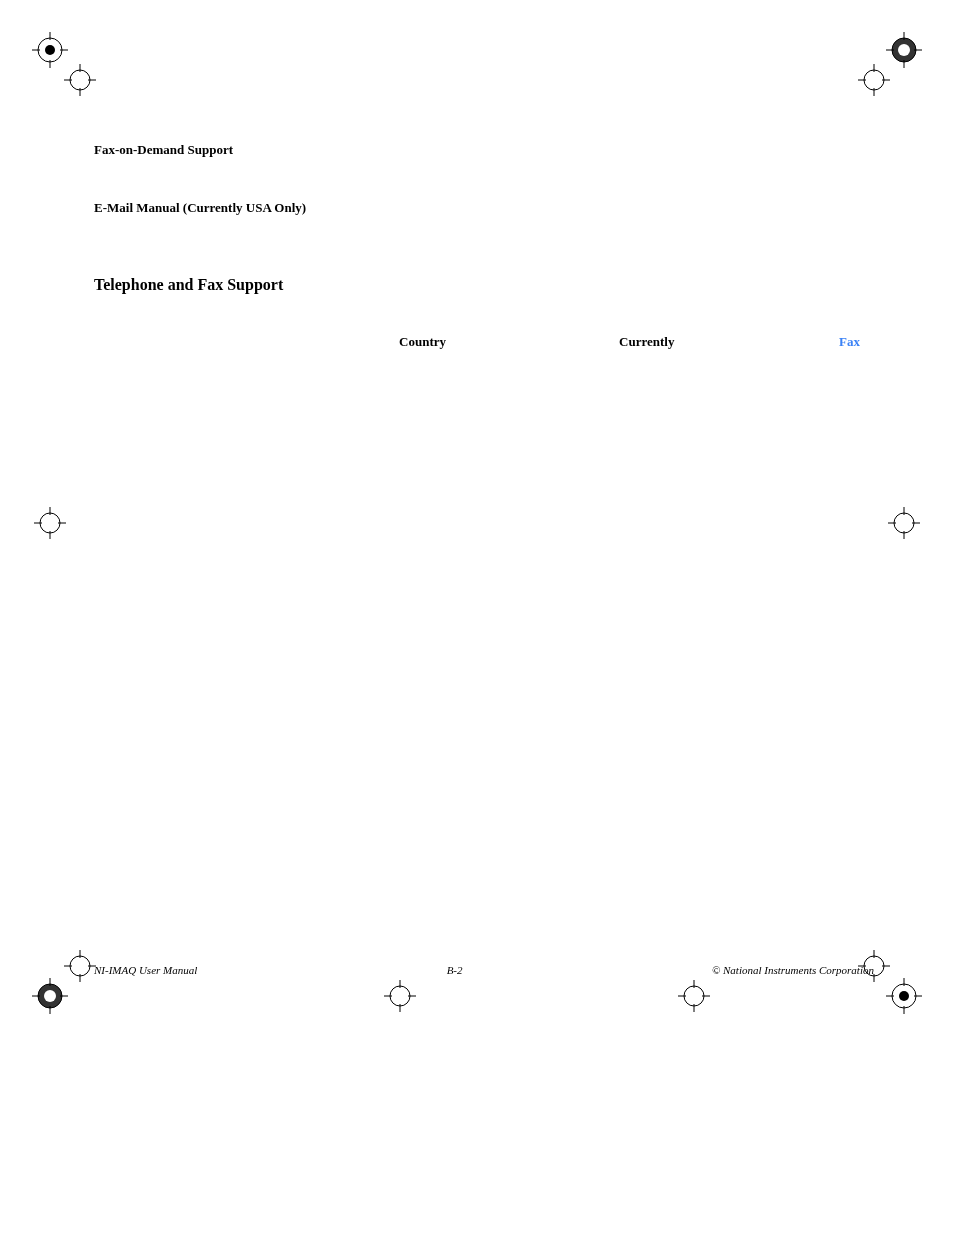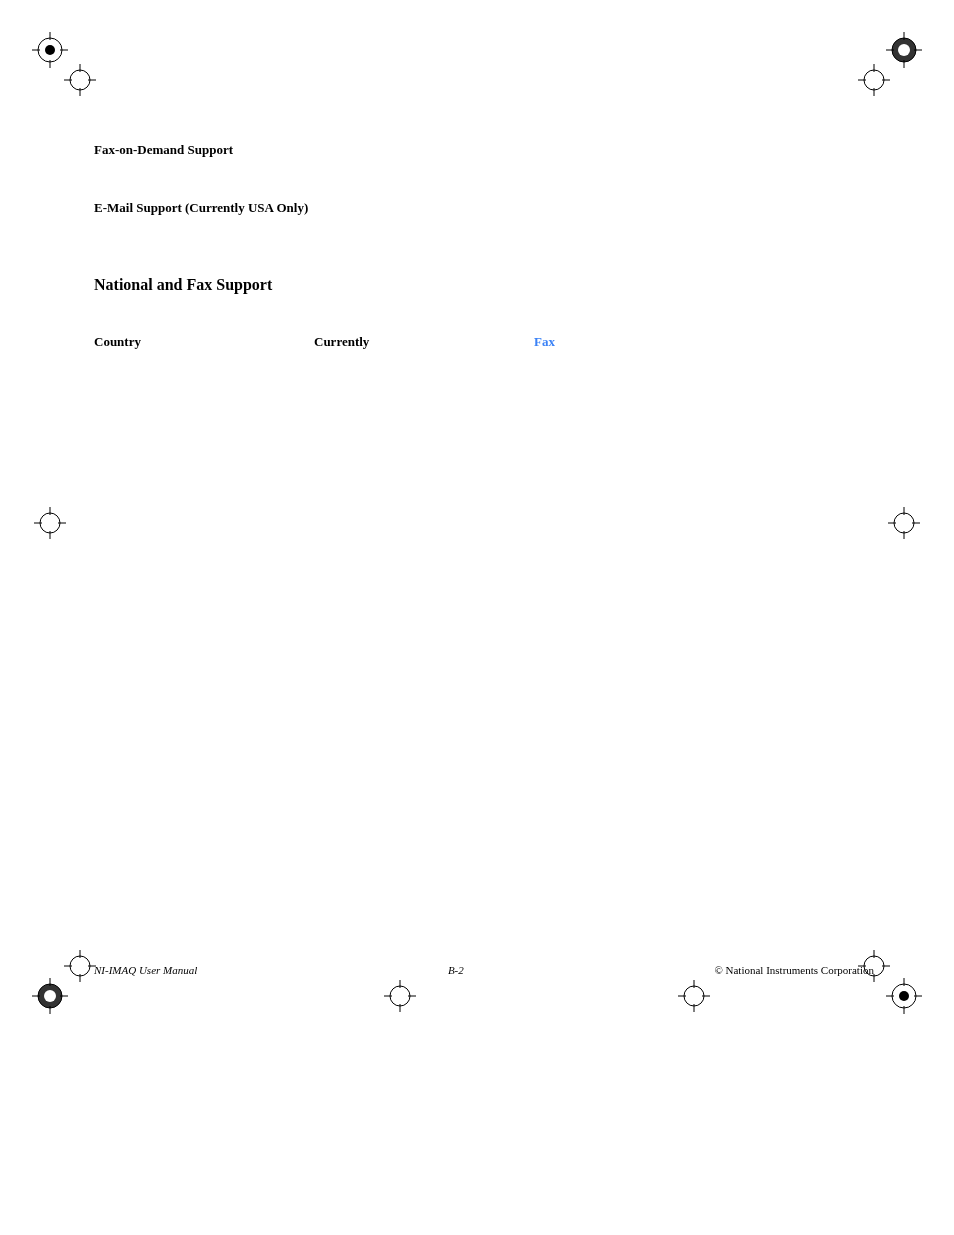--- a/index.html
+++ b/index.html
@@ -88,20 +88,21 @@
       font-size: 16px;
       font-weight: bold;
       margin-bottom: 40px;
       color: #000;
     }
 
     .table-header {
       display: flex;
       gap: 0;
       margin-bottom: 20px;
+      justify-content: flex-end;
     }
 
     .col-country {
       width: 220px;
       font-size: 13px;
       font-weight: bold;
       color: #000;
     }
 
     .col-telephone {
@@ -133,20 +134,21 @@
 
     .footer-left {
       font-style: italic;
     }
 
     .footer-center {
       font-style: italic;
     }
 
     .footer-right {
+      font-style: italic;
     }
   </style>
 </head>
 <body>
 
 <div class="page">
 
   <div class="reg-mark reg-tl-outer">
     <svg viewBox="0 0 40 40" xmlns="http://www.w3.org/2000/svg">
       <circle cx="20" cy="20" r="12" fill="none" stroke="#000" stroke-width="1"></circle>
@@ -271,25 +273,25 @@
     </svg>
   </div>
 
   <div class="content-area">
 
     <div class="fax-demand">
       <span class="section-heading">Fax-on-Demand Support</span>
     </div>
 
     <div class="email-support">
-      <span class="section-heading">E-Mail Support (Currently USA Only)</span>
+      <span class="section-heading">E-Mail Manual (Currently USA Only)</span>
     </div>
 
     <div>
-      <div class="telephone-fax">National and Fax Support</div>
+      <div class="telephone-fax">Telephone and Fax Support</div>
 
       <div class="table-header">
         <div class="col-country">Country</div>
         <div class="col-telephone">Currently</div>
         <div class="col-fax">Fax</div>
       </div>
     </div>
 
   </div>
 

